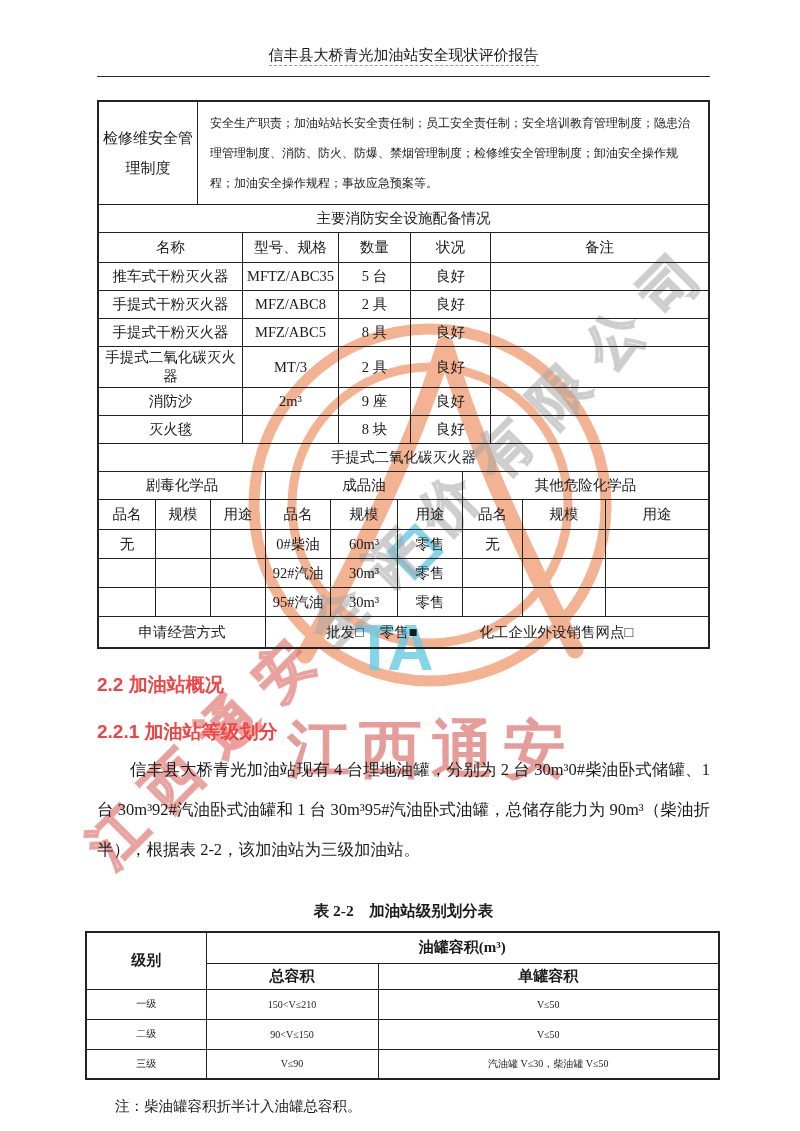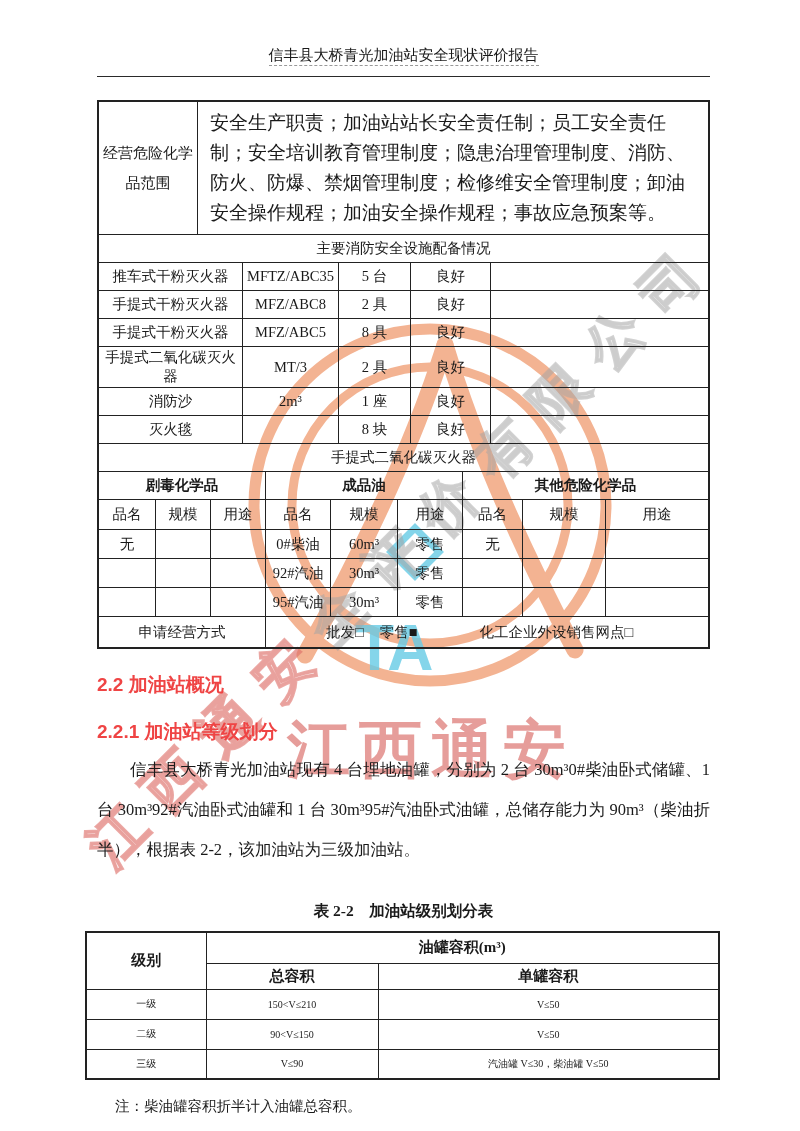--- a/index.html
+++ b/index.html
@@ -27,25 +27,25 @@
   .rpt-header { text-align:center; font-size:15px; border-bottom:1px solid #2a2a2a; padding-bottom:11px; }
   .rpt-header .t { border-bottom:1px dashed #999; padding-bottom:2px; }
   
   .tbl-outer { border:1.5px solid #222; margin-top:23px; }
   table { width:100%; border-collapse:collapse; table-layout:fixed; }
   .tbl + .tbl { margin-top:-1px; }
   td { border:1px solid #222; text-align:center; vertical-align:middle;
        font-size:14.5px; padding:1px 4px; overflow:hidden; }
   td.left { text-align:left; }
   .manage-label { width:99px; line-height:30px; font-size:15px; }
-  .manage-body  { text-align:justify; line-height:30px; font-size:19px; padding:6px 10px 6px 12px; }
+  .manage-body  { text-align:justify; line-height:30px; font-size:12px; padding:6px 10px 6px 12px; }
   .sec-title td { height:28px; }
   .fire-head td { height:30px; }
   .fire-row td  { height:28px; }
-  .chem-group td{ height:28px;font-weight:bold; }
+  .chem-group td{ height:28px; }
   .chem-sub td  { height:30px; }
   .chem-row td  { height:29px; }
   .apply-row td { height:31px;text-align:center; }
   .apply-opts { display:flex; align-items:center; padding:0 14px 0 56px; gap:16px; }
   .apply-opts span { white-space:nowrap; }
   .apply-opts span:nth-child(2) { }
   .apply-opts span:nth-child(3) { margin-left:46px; }
   
   h2,h3 { font-family:"Liberation Sans","DejaVu Sans",sans-serif; color:#ef4444; margin:0; }
   h2 { font-size:19px; margin-top:23px; }
@@ -91,38 +91,45 @@
 
     <div class="tbl-outer">
 
       <table class="tbl">
         <colgroup>
             <col style="width:99px">
             <col>
           </colgroup>
         <tbody>
             <tr>
-          <td class="manage-label">经营危险化学品范围</td>
+          <td class="manage-label">检修维安全管理制度</td>
           <td class="manage-body left">安全生产职责；加油站站长安全责任制；员工安全责任制；安全培训教育管理制度；隐患治理管理制度、消防、防火、防爆、禁烟管理制度；检修维安全管理制度；卸油安全操作规程；加油安全操作规程；事故应急预案等。</td>
         </tr>
       </tbody>
         </table>
 
       <table class="tbl">
         <colgroup>
             <col style="width:144px">
             <col style="width:96px">
             <col style="width:72px">
             <col style="width:80px">
             <col>
           </colgroup>
         <tbody>
             <tr class="sec-title">
               <td colspan="5">主要消防安全设施配备情况</td>
             </tr>
+        <tr class="fire-head">
+          <td>名称</td>
+          <td>型号、规格</td>
+          <td>数量</td>
+          <td>状况</td>
+          <td>备注</td>
+        </tr>
         <tr class="fire-row">
           <td>推车式干粉灭火器</td>
           <td>MFTZ/ABC35</td>
           <td>5 台</td>
           <td>良好</td>
           <td></td>
         </tr>
         <tr class="fire-row">
           <td>手提式干粉灭火器</td>
           <td>MFZ/ABC8</td>
@@ -140,21 +147,21 @@
         <tr class="fire-row">
           <td>手提式二氧化碳灭火器</td>
           <td>MT/3</td>
           <td>2 具</td>
           <td>良好</td>
           <td></td>
         </tr>
         <tr class="fire-row">
           <td>消防沙</td>
           <td>2m³</td>
-          <td>1 座</td>
+          <td>9 座</td>
           <td>良好</td>
           <td></td>
         </tr>
         <tr class="fire-row">
           <td>灭火毯</td>
           <td></td>
           <td>8 块</td>
           <td>良好</td>
           <td></td>
         </tr>

